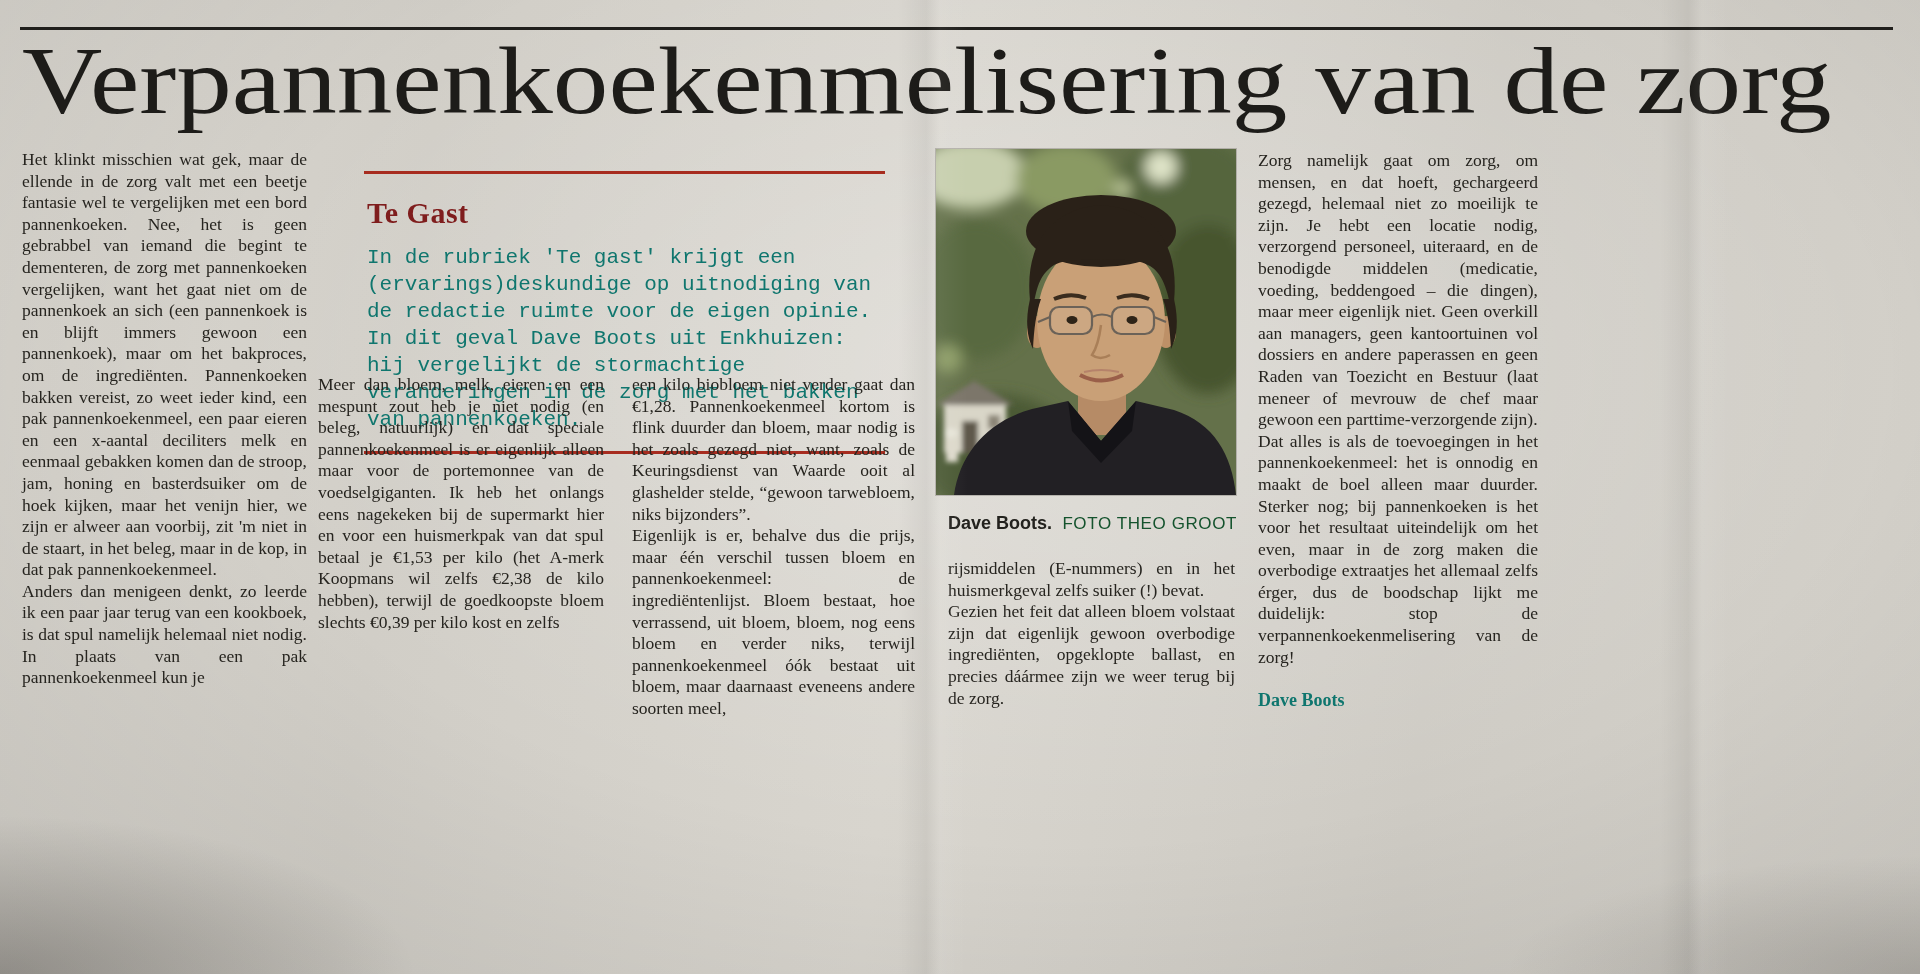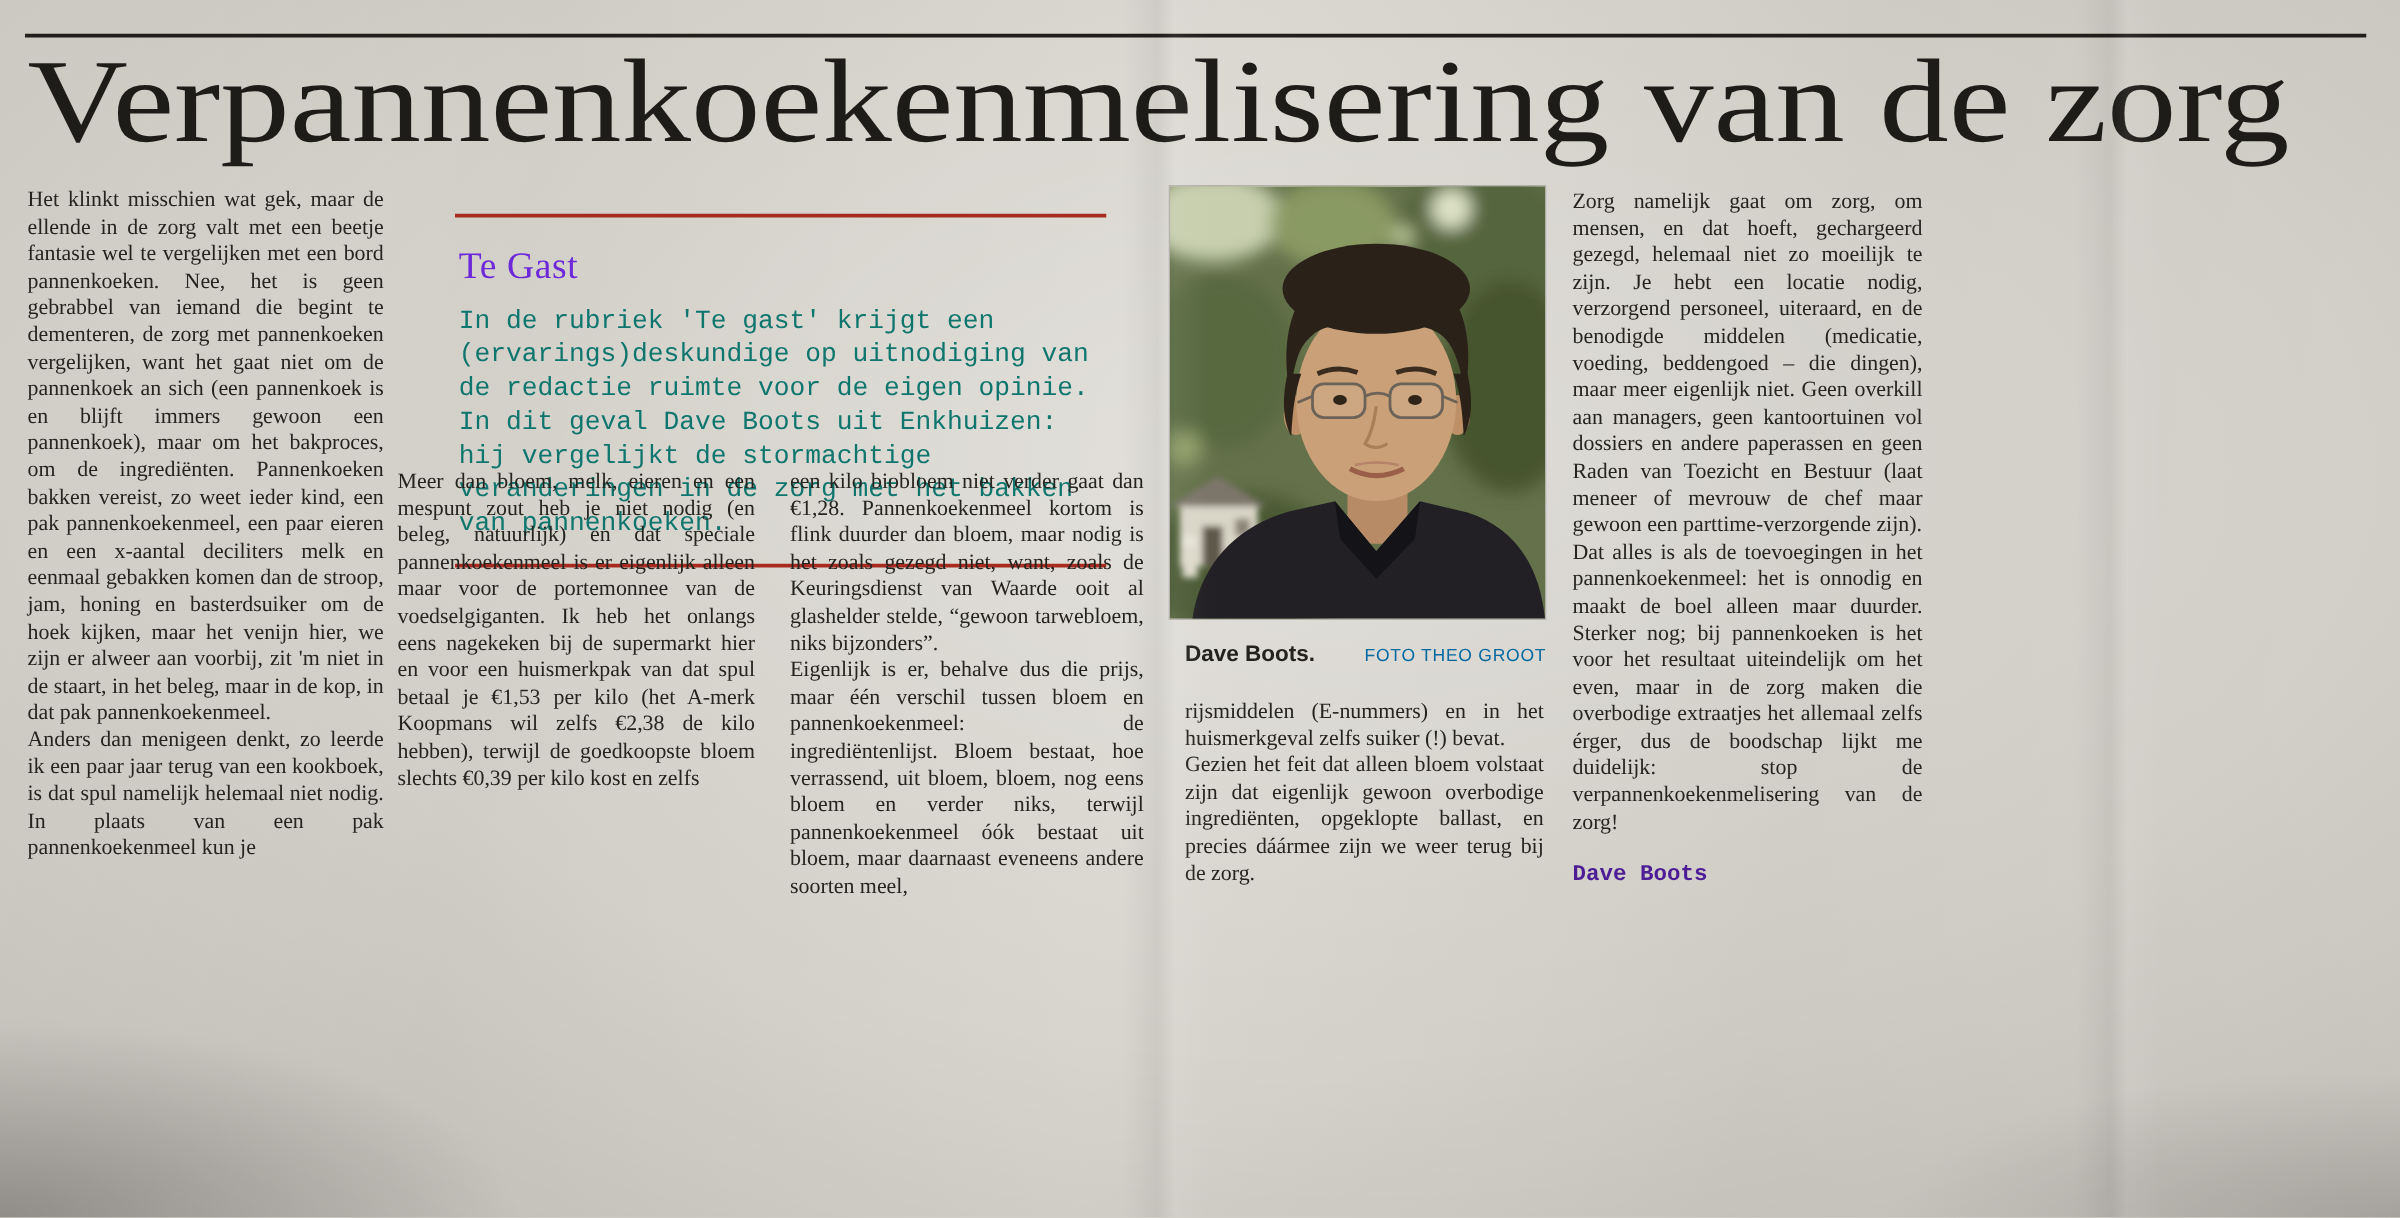--- a/index.html
+++ b/index.html
@@ -36,51 +36,51 @@
   }
   .col p { margin:0; }
 
   .col1 { left:22px;  top:149px; width:285px; }
   .col2 { left:318px; top:374px; width:286px; }
   .col3 { left:632px; top:374px; width:283px; }
   .col4 { left:948px; top:558px; width:287px; }
   .col5 { left:1258px; top:150px; width:280px; }
 
   .byline {
-    font-family:Liberation Mono, monospace;
+    font-family:Liberation Serif, serif;
     font-weight:bold; font-size:18px; margin-top:22px !important;
-    text-align:left; color:#4c1d95;
+    text-align:left; color:#0f766e;
   }
 
   .tegast { position:absolute; left:364px; top:171px; width:521px; }
   .tegast .rule-red { height:3px; background:#a72c1f; }
   .tegast h2 {
-    margin:22px 0 0 3px; font-size:30px; font-weight:normal;
-    font-family:"Liberation Serif", serif; color:#6d28d9; letter-spacing:0.5px;
+    margin:22px 0 0 3px; font-size:30px; font-weight:bold;
+    font-family:"Liberation Serif", serif; color:#7f1d1d; letter-spacing:0.5px;
   }
   .tegast .intro {
     margin:14px 0 18px 3px; width:505px;
     font-family:Liberation Mono, monospace;
     font-size:21px; line-height:27px; color:#0f766e;
   }
 
   .photo-frame {
     position:absolute; left:936px; top:149px; width:300px; height:346px;
     box-shadow:0 0 0 1px rgba(60,55,48,0.25);
     overflow:hidden;
   }
   .photo-frame svg { display:block; }
 
   .caption-row {
     position:absolute; left:948px; top:513px; width:289px;
     display:flex; justify-content:space-between; align-items:baseline;
     font-family:"Liberation Sans", sans-serif;
   }
   .caption-name { font-weight:bold; font-size:18px; color:#23221e; }
-  .caption-credit { font-size:14px; letter-spacing:0.6px; color:#0369a1; }
+  .caption-credit { font-size:17px; letter-spacing:0.6px; color:#14532d; }
 </style>
 </head>
 <body>
 
 <div class="top-rule"></div>
 
 <h1 class="headline">Verpannenkoekenmelisering van de zorg</h1>
 
 <div class="col col1">
   <p>Het klinkt misschien wat gek, maar de ellende in de zorg valt met een beetje fantasie wel te vergelijken met een bord pannenkoeken. Nee, het is geen gebrabbel van iemand die begint te dementeren, de zorg met pannenkoeken vergelijken, want het gaat niet om de pannenkoek an sich (een pannenkoek is en blijft immers gewoon een pannenkoek), maar om het bakproces, om de ingrediënten. Pannenkoeken bakken vereist, zo weet ieder kind, een pak pannenkoekenmeel, een paar eieren en een x-aantal deciliters melk en eenmaal gebakken komen dan de stroop, jam, honing en basterdsuiker om de hoek kijken, maar het venijn hier, we zijn er alweer aan voorbij, zit 'm niet in de staart, in het beleg, maar in de kop, in dat pak pannenkoekenmeel.</p>

